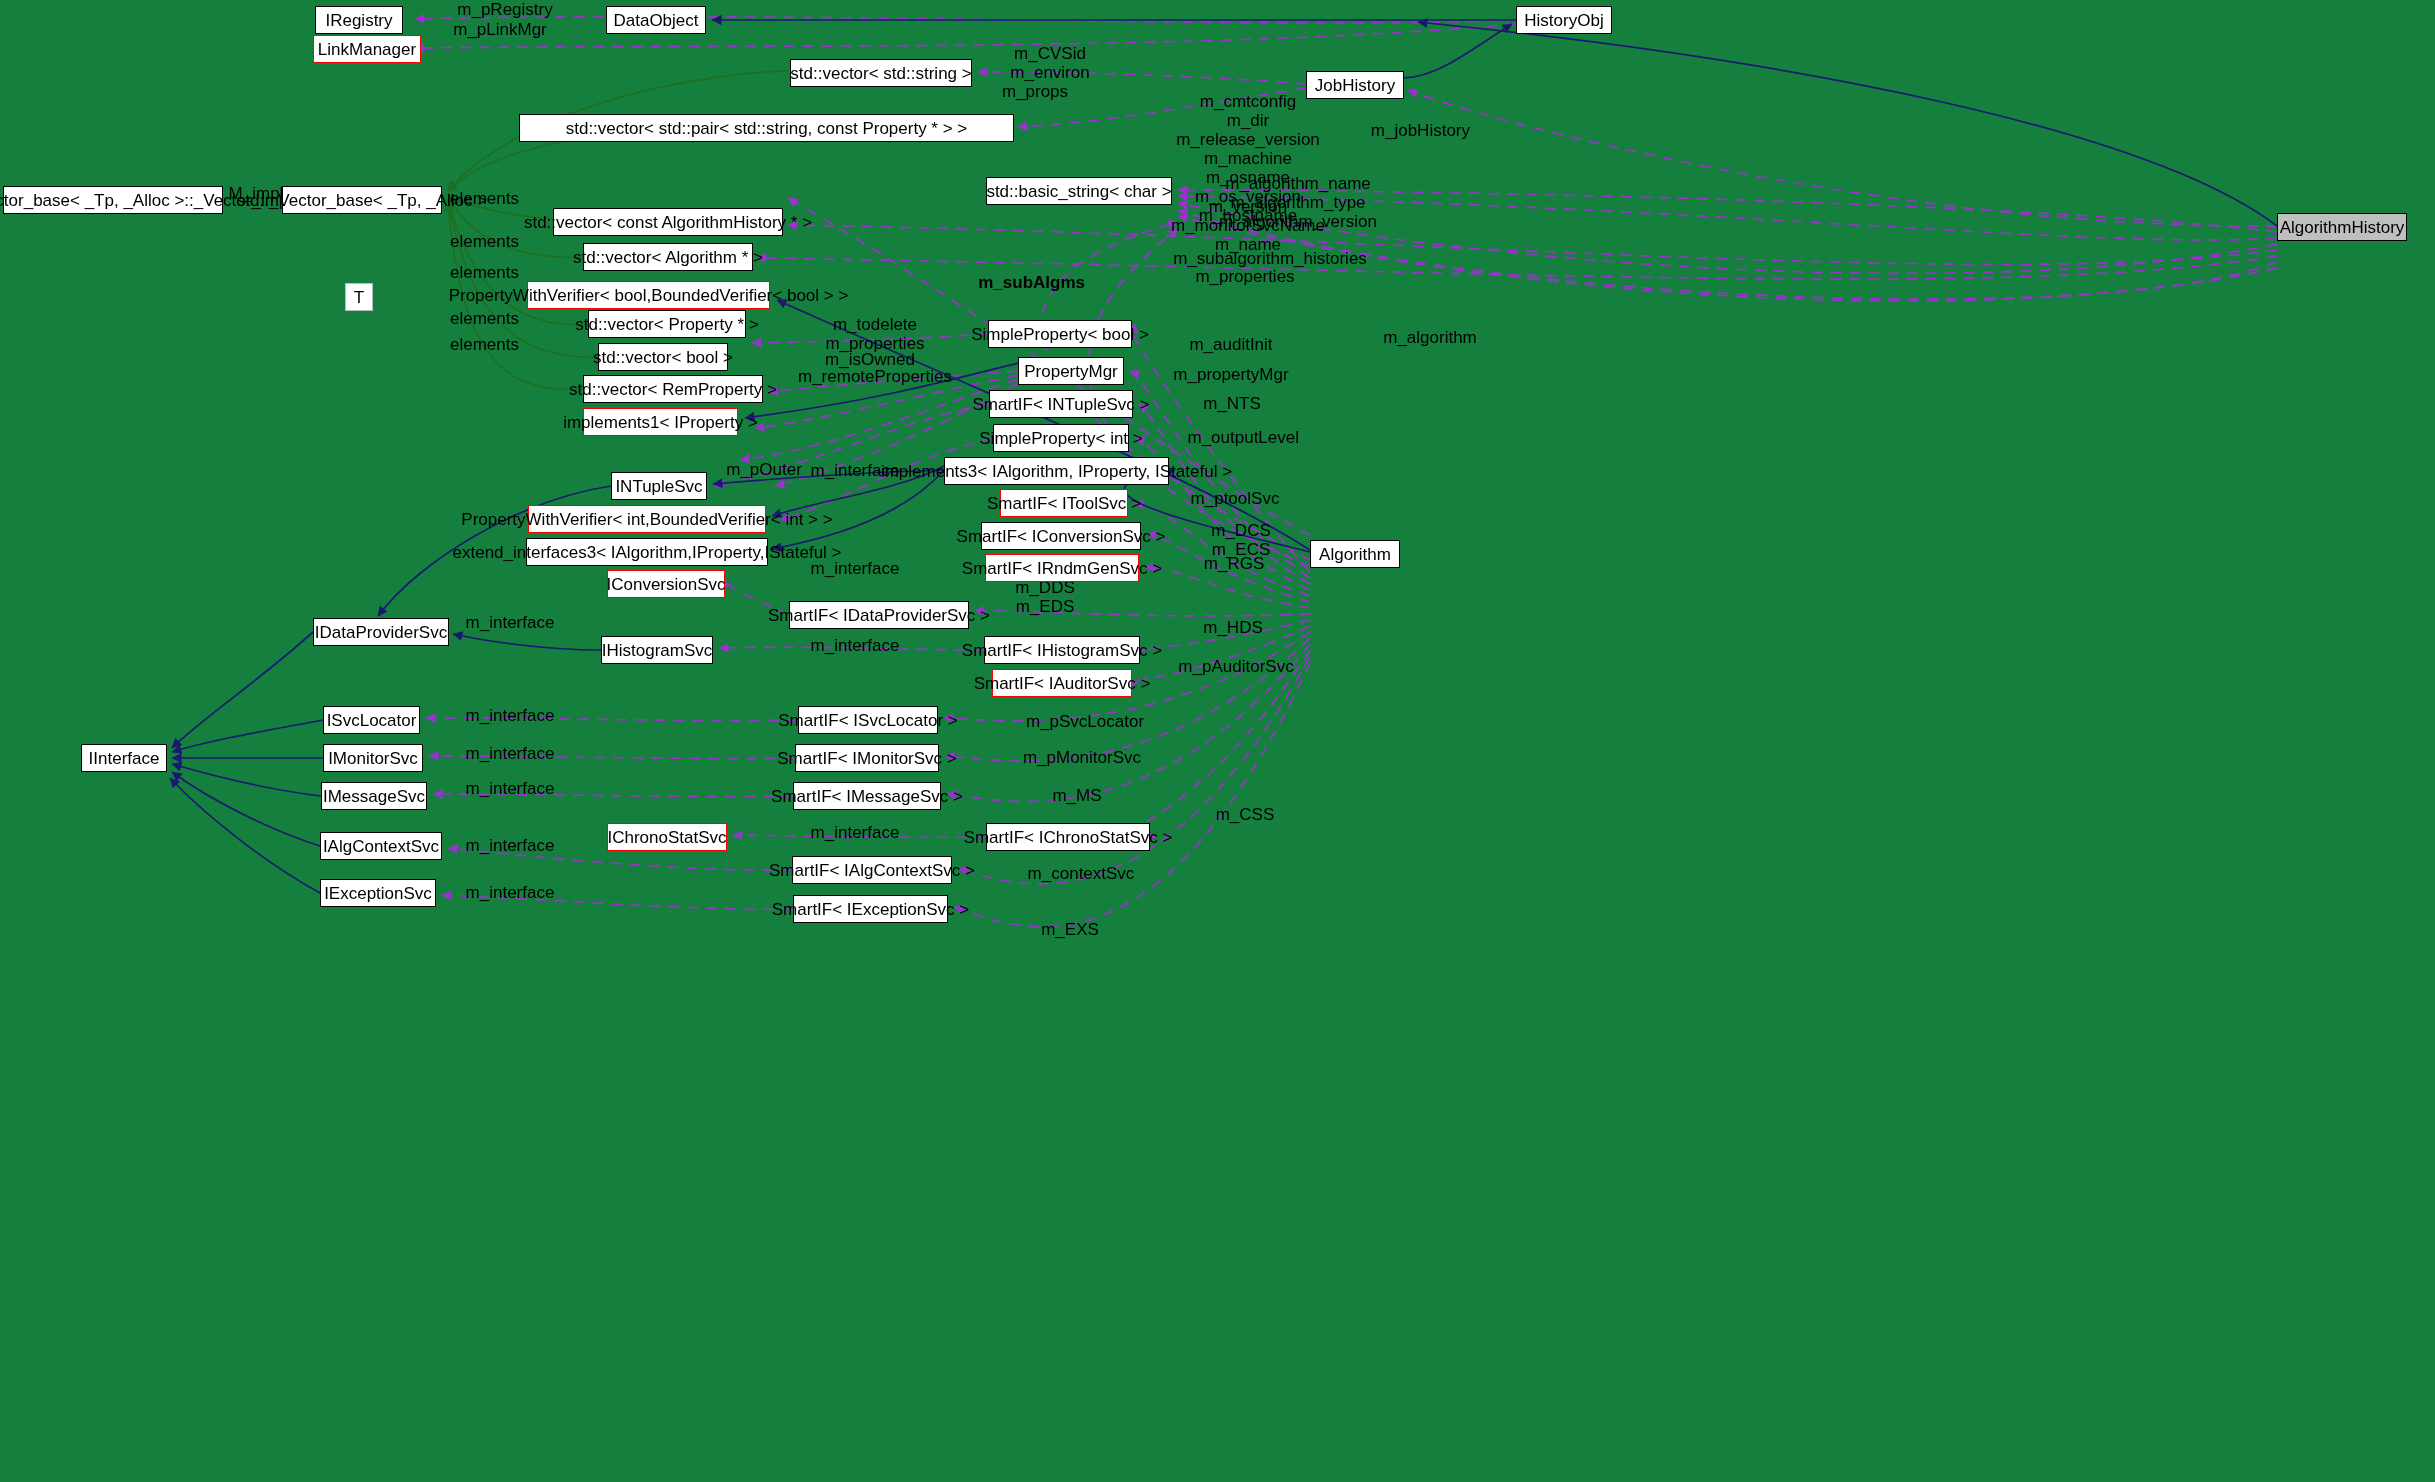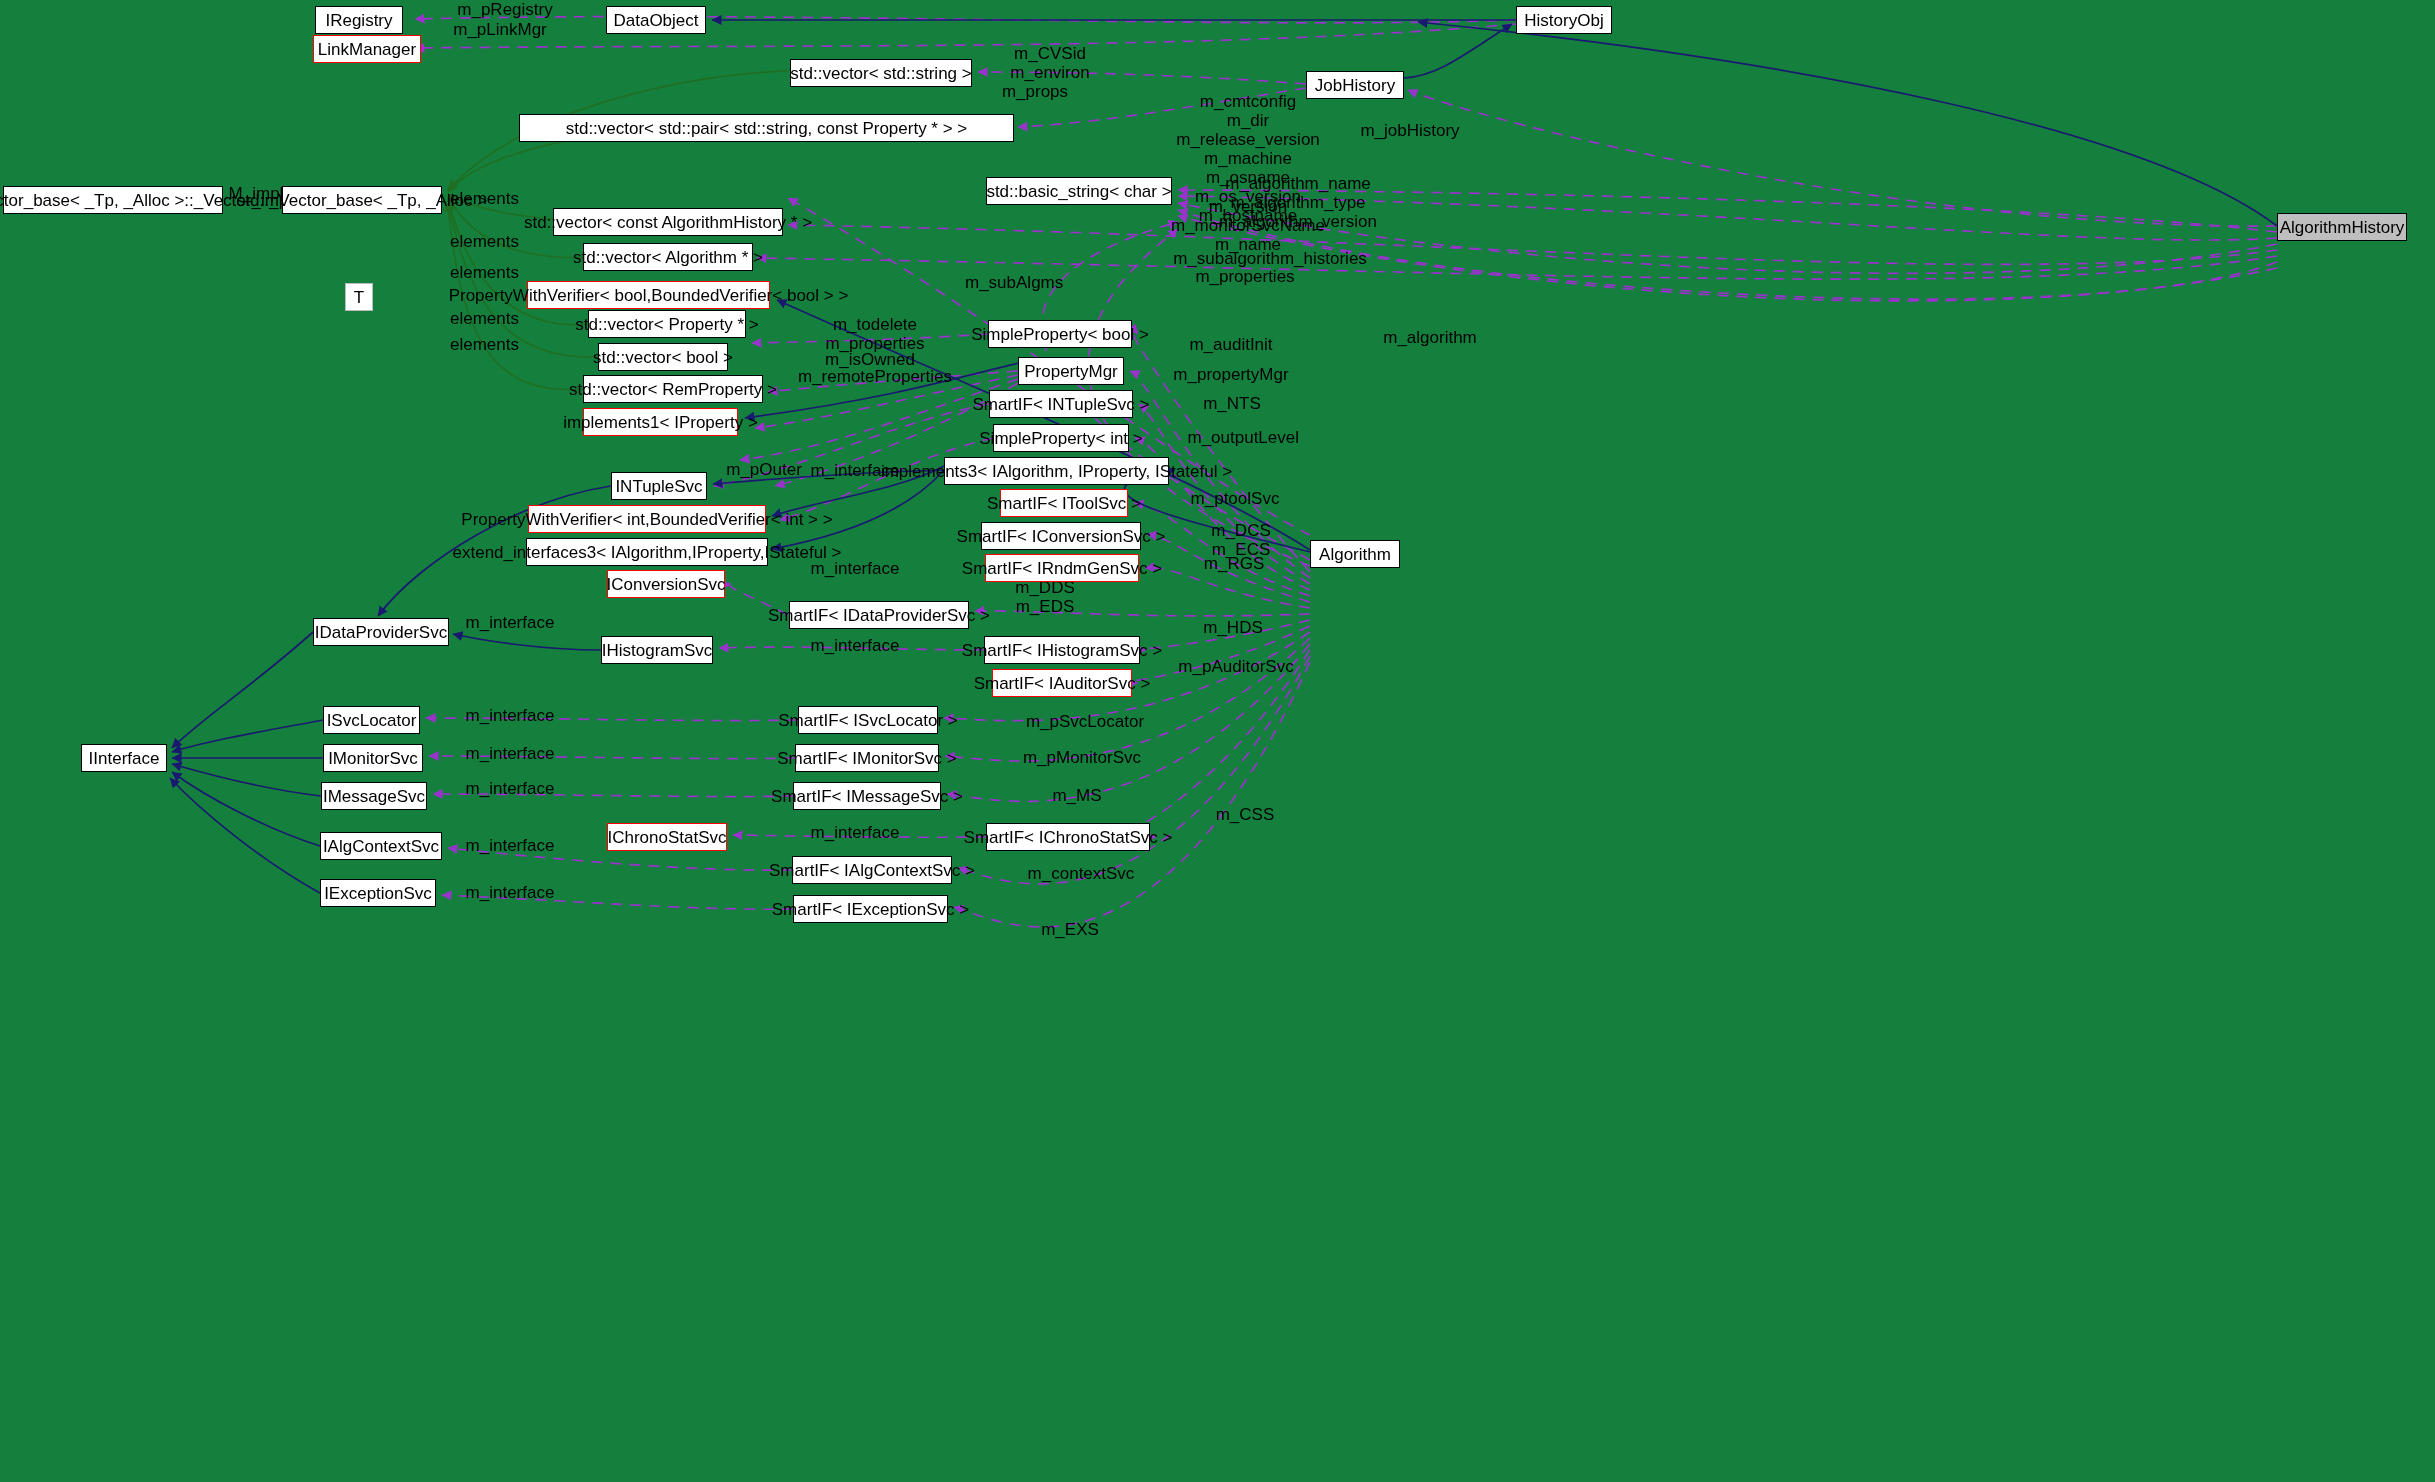--- a/index.html
+++ b/index.html
@@ -199,34 +199,34 @@
       <div class="elabel" style="left: 1148px; top: 92px; width: 200px; text-align: center; white-space: pre;">m_cmtconfig
 m_dir
 m_release_version
 m_machine
 m_osname
 m_os_version
 m_hostname</div>
       <div class="elabel" style="left: 1198px; top: 174px; width: 200px; text-align: center; white-space: pre;">m_algorithm_name
 m_algorithm_type
 m_algorithm_version</div>
-      <div class="elabel" style="left: 1350px; top: 121px; width: 120px; text-align: center; white-space: pre;">m_jobHistory</div>
+      <div class="elabel" style="left: 1350px; top: 121px; width: 120px; text-align: right; white-space: pre;">m_jobHistory</div>
       <div class="elabel" style="left: 1148px; top: 197px; width: 200px; text-align: center; white-space: pre;">m_version
 m_monitorSvcName
 m_name</div>
       <div class="elabel" style="left: 450px; top: 189px; width: 82px; text-align: left; white-space: pre;">elements</div>
       <div class="elabel" style="left: 450px; top: 232px; width: 82px; text-align: left; white-space: pre;">elements</div>
       <div class="elabel" style="left: 450px; top: 263px; width: 82px; text-align: left; white-space: pre;">elements</div>
       <div class="elabel" style="left: 450px; top: 309px; width: 82px; text-align: left; white-space: pre;">elements</div>
       <div class="elabel" style="left: 450px; top: 335px; width: 82px; text-align: left; white-space: pre;">elements</div>
       <div class="elabel" style="left: 225px; top: 184px; width: 62px; text-align: center; white-space: pre;">M_impl</div>
       <div class="elabel" style="left: 1155px; top: 249px; width: 230px; text-align: center; white-space: pre;">m_subalgorithm_histories</div>
       <div class="elabel" style="left: 1185px; top: 267px; width: 120px; text-align: center; white-space: pre;">m_properties</div>
       <div class="elabel" style="left: 1370px; top: 328px; width: 120px; text-align: center; white-space: pre;">m_algorithm</div>
-      <div class="elabel" style="left: 965px; top: 273px; width: 120px; text-align: left; white-space: pre;">m_subAlgms</div>
+      <div class="elabel" style="left: 965px; top: 273px; width: 120px; text-align: right; white-space: pre; font-weight: bold;">m_subAlgms</div>
       <div class="elabel" style="left: 810px; top: 315px; width: 130px; text-align: center; white-space: pre;">m_todelete
 m_properties</div>
       <div class="elabel" style="left: 810px; top: 350px; width: 120px; text-align: center; white-space: pre;">m_isOwned</div>
       <div class="elabel" style="left: 790px; top: 367px; width: 170px; text-align: center; white-space: pre;">m_remoteProperties</div>
       <div class="elabel" style="left: 1176px; top: 335px; width: 110px; text-align: center; white-space: pre;">m_auditInit</div>
       <div class="elabel" style="left: 1161px; top: 365px; width: 140px; text-align: center; white-space: pre;">m_propertyMgr</div>
       <div class="elabel" style="left: 1192px; top: 394px; width: 80px; text-align: center; white-space: pre;">m_NTS</div>
       <div class="elabel" style="left: 1163px; top: 428px; width: 136px; text-align: right; white-space: pre;">m_outputLevel</div>
       <div class="elabel" style="left: 1180px; top: 489px; width: 110px; text-align: center; white-space: pre;">m_ptoolSvc</div>
       <div class="elabel" style="left: 1196px; top: 521px; width: 90px; text-align: center; white-space: pre;">m_DCS

